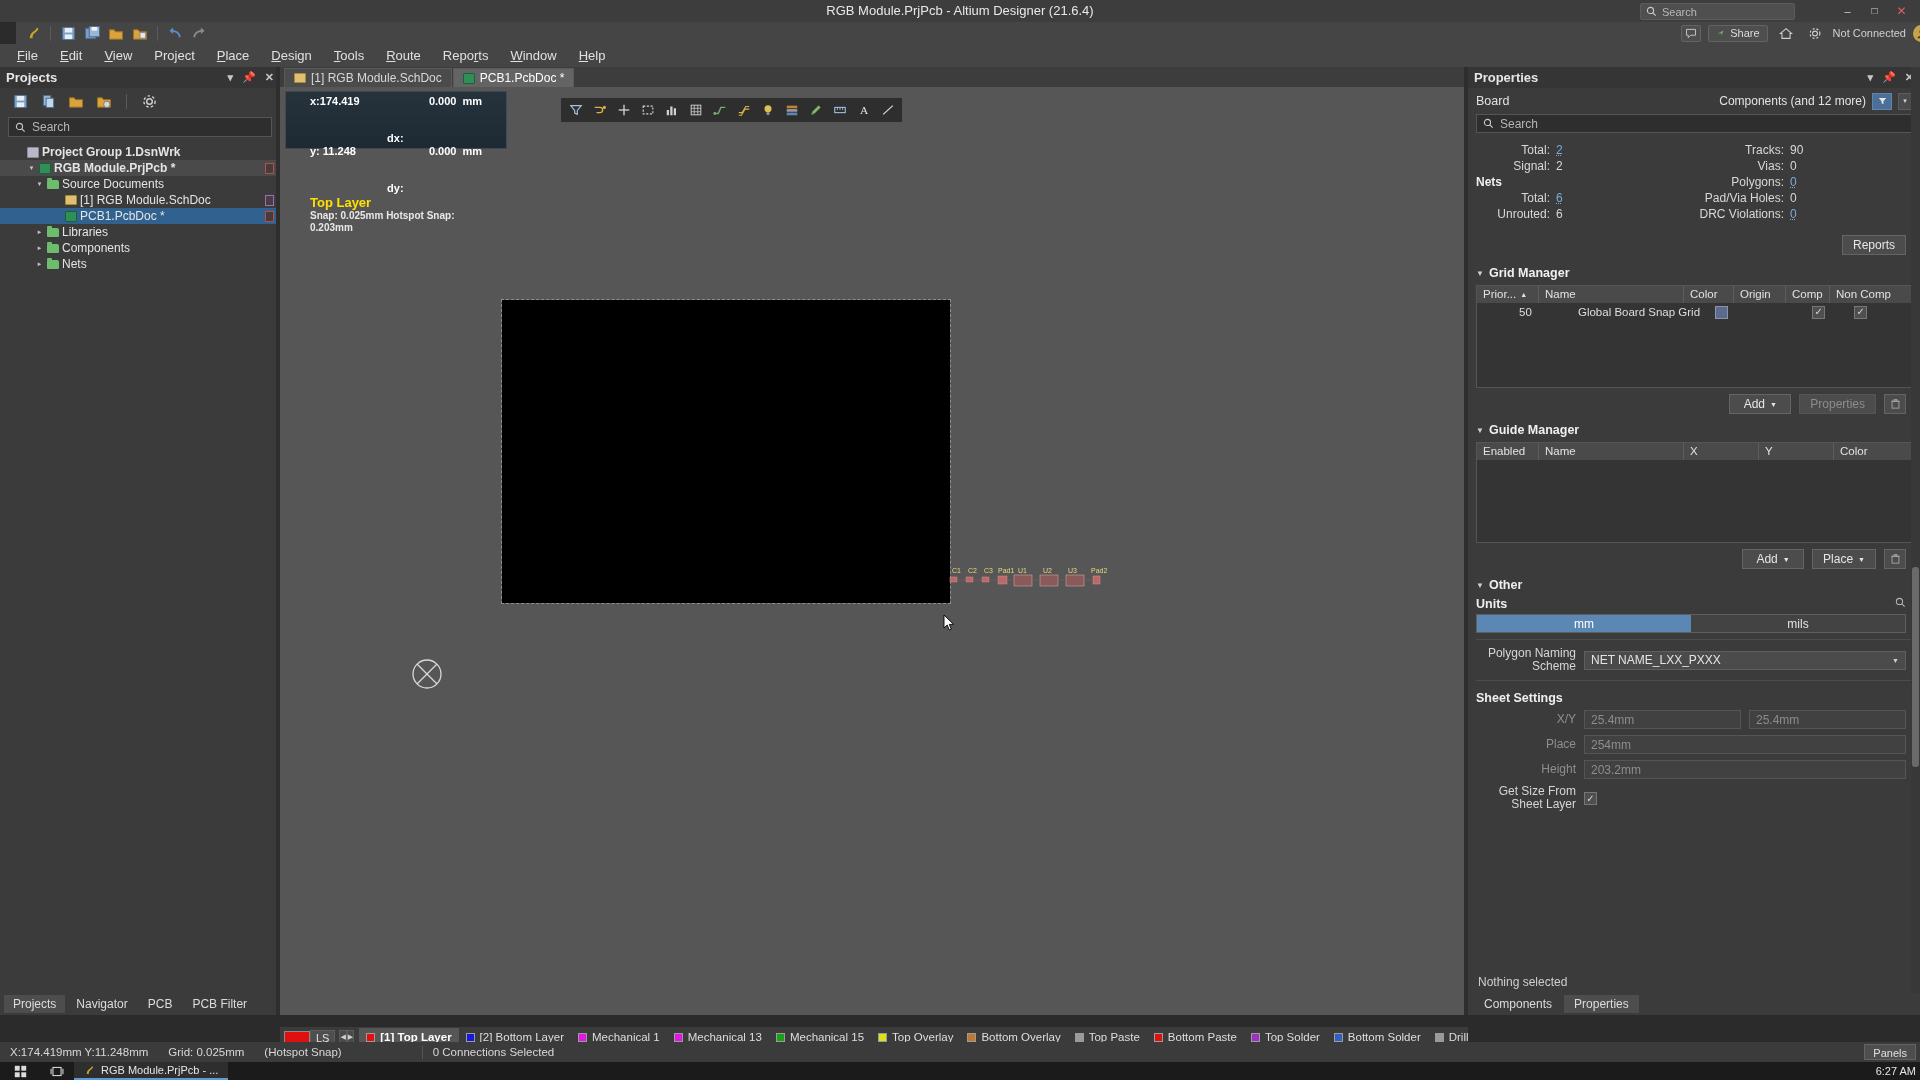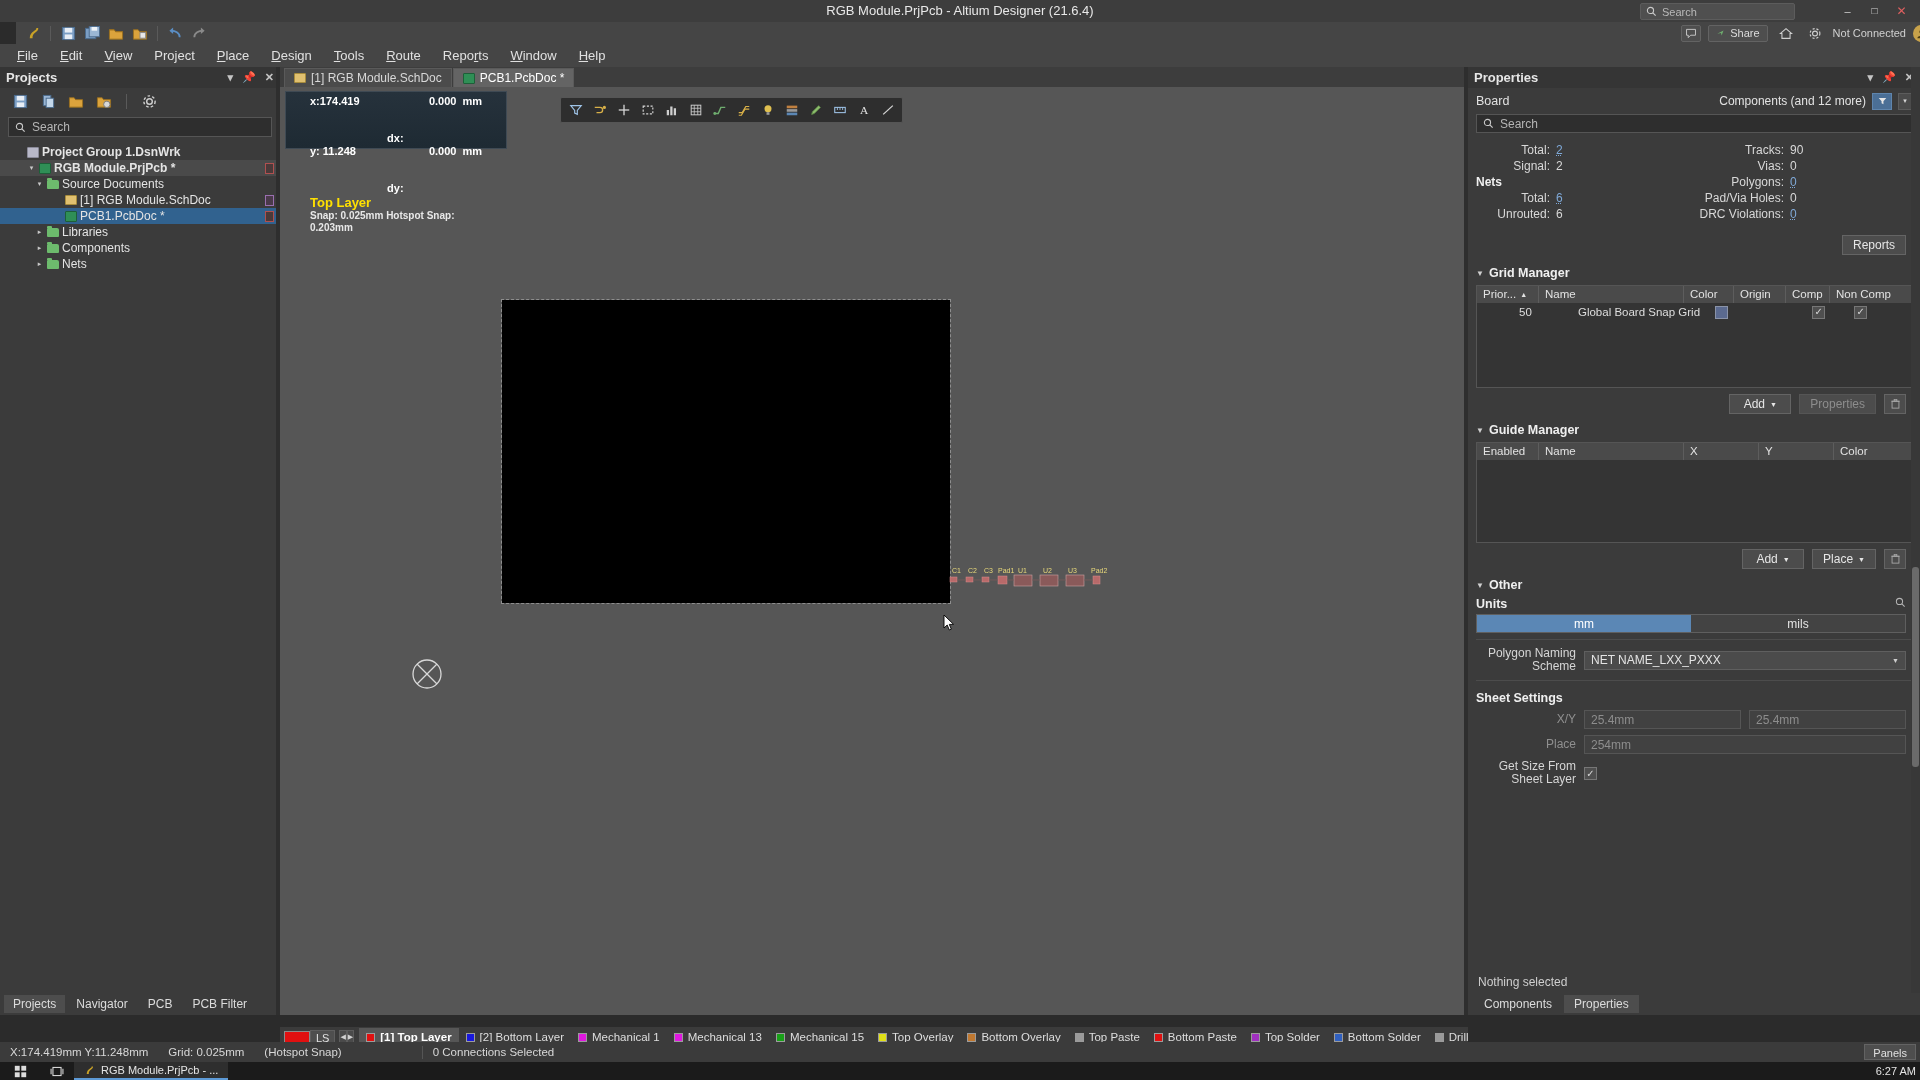--- a/index.html
+++ b/index.html
@@ -942,20 +942,24 @@
     <div class="frow">
       <div class="flbl dim">X/Y</div>
       <div class="finput">25.4mm</div>
       <div class="finput">25.4mm</div>
     </div>
     <div class="frow">
       <div class="flbl dim">Place</div>
       <div class="finput">254mm</div>
     </div>
     <div class="frow">
+      <div class="flbl dim">Height</div>
+      <div class="finput">203.2mm</div>
+    </div>
+    <div class="frow">
       <div class="flbl">Get Size From Sheet Layer</div>
       <div style="flex:1">
           <span class="ckbox">✓</span>
         </div>
     </div>
 
     <div class="scroll-track">
       <div class="scroll-thumb" style="top:500px;height:200px"></div>
     </div>
 

